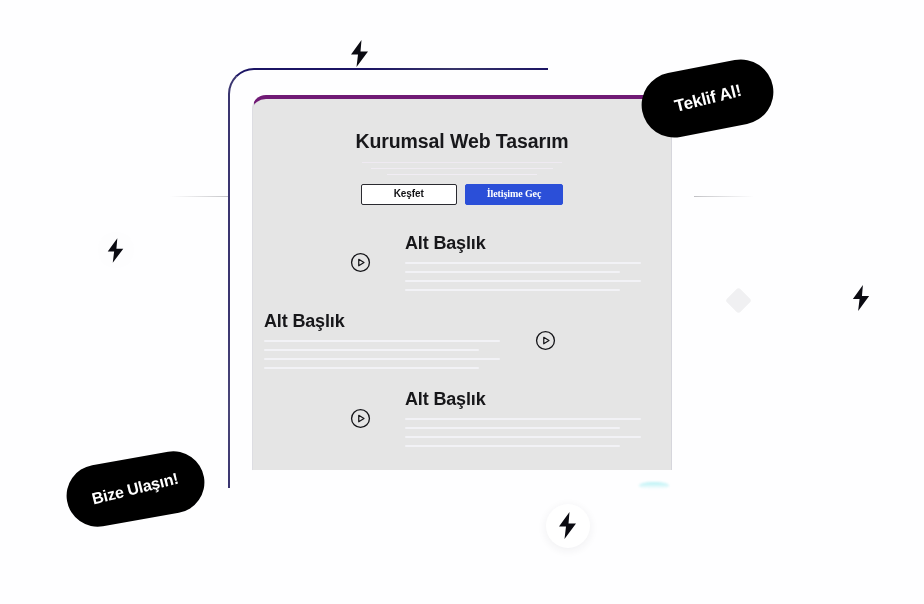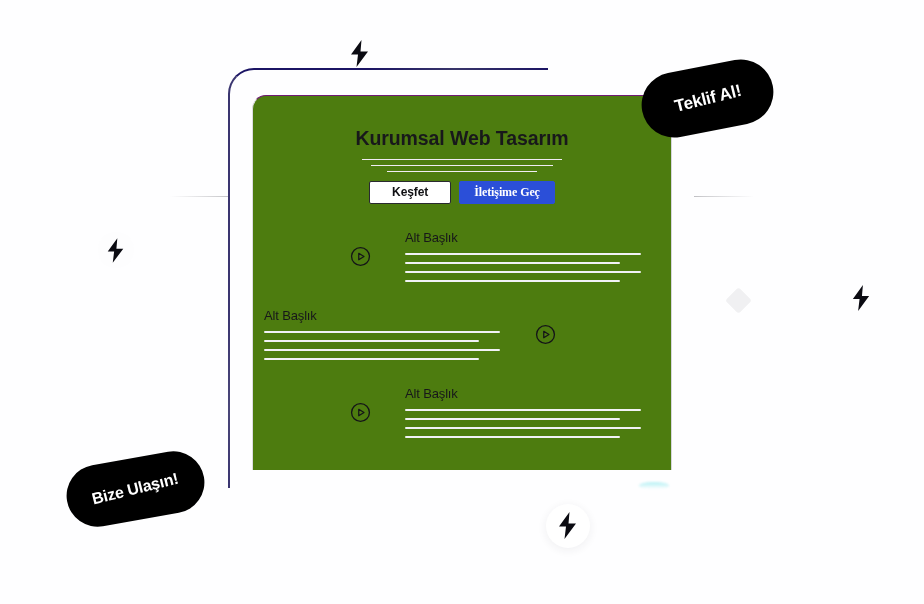--- a/index.html
+++ b/index.html
@@ -63,22 +63,22 @@
     background: linear-gradient(to bottom, rgba(58,53,112,1) 0%, rgba(58,53,112,0.9) 55%, rgba(90,88,130,0.5) 80%, rgba(255,255,255,0) 100%);
   }
 
   
   #card {
     position: absolute;
     left: 252px;
     top: 95px;
     width: 420px;
     height: 375px;
-    background: #4d7c0f;
-    border-top: 1px solid #701a75;
+    background: #e5e5e5;
+    border-top: 4px solid #701a75;
     border-left: 1px solid #ddddE2;
     border-right: 1px solid #d6d6dc;
     border-top-left-radius: 14px;
     border-top-right-radius: 14px;
     box-sizing: border-box;
   }
   #card::after {
     content: "";
     position: absolute;
     right: -1px;
@@ -123,24 +123,24 @@
   .hero-lines .ln:nth-child(3) { width: 150px; background:#f1edf4; }
 
   .hero-buttons {
     margin-top: 9px;
     display: flex;
     gap: 8px;
     justify-content: center;
     align-items: center;
   }
   .btn {
-    font-size: 12px;
+    font-size: 10px;
     font-weight: bold;
     line-height: 1;
-    padding: 4px 14px 5px;
+    padding: 4px 21px 5px;
     border-radius: 2px;
     letter-spacing: -0.1px;
     white-space: nowrap;
   }
   .btn-outline {
     color: #111114;
     background: #ffffff;
     border: 1px solid #2a2a30;
     min-width: 52px;
     text-align: center;
@@ -155,22 +155,22 @@
   }
 
   
   .row {
     position: absolute;
     display: flex;
     align-items: center;
   }
   .row-text { width: 236px; }
   .sub-title {
-    font-size: 13px;
-    font-weight: normal;
+    font-size: 18px;
+    font-weight: bold;
     color: #17171a;
     letter-spacing: -0.15px;
     margin: 0 0 8px 0;
   }
   .sk-lines .sk {
     height: 2px;
     border-radius: 1px;
     background: #f2f2f6;
     margin-bottom: 7px;
   }

